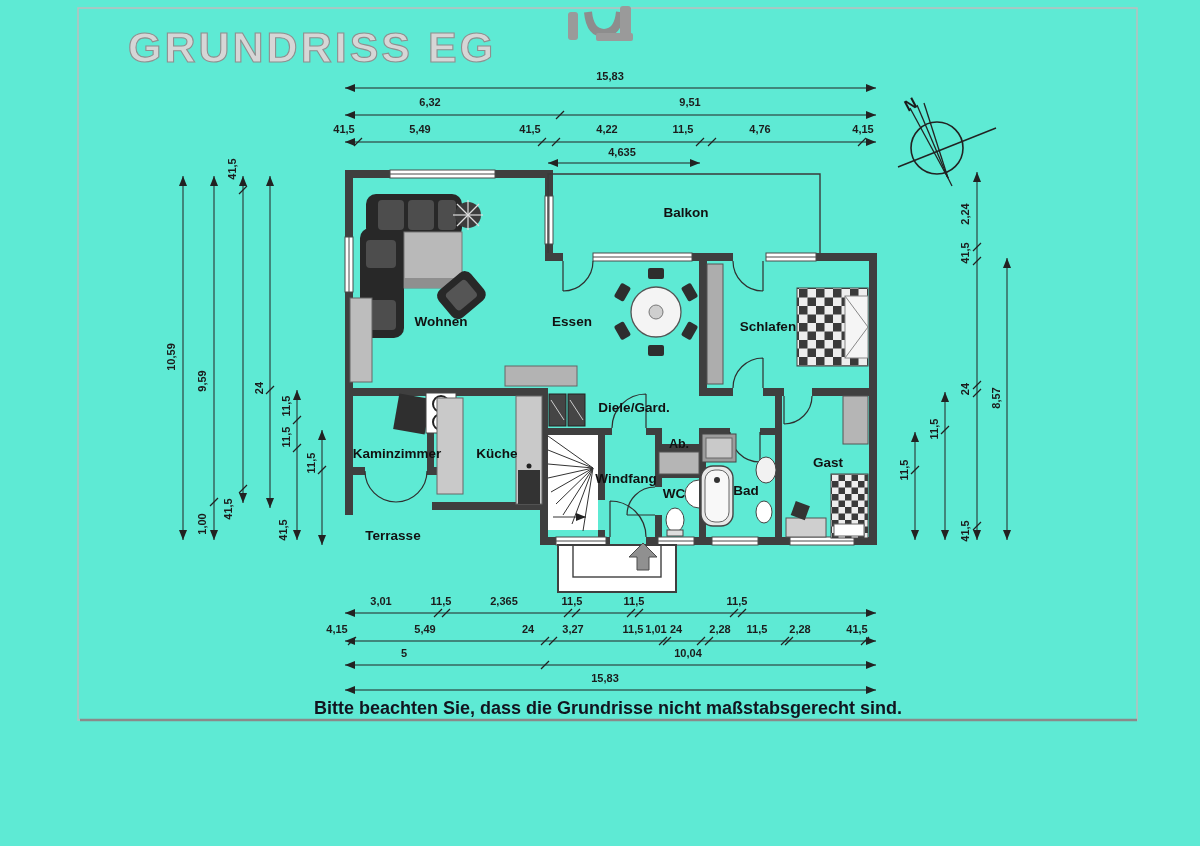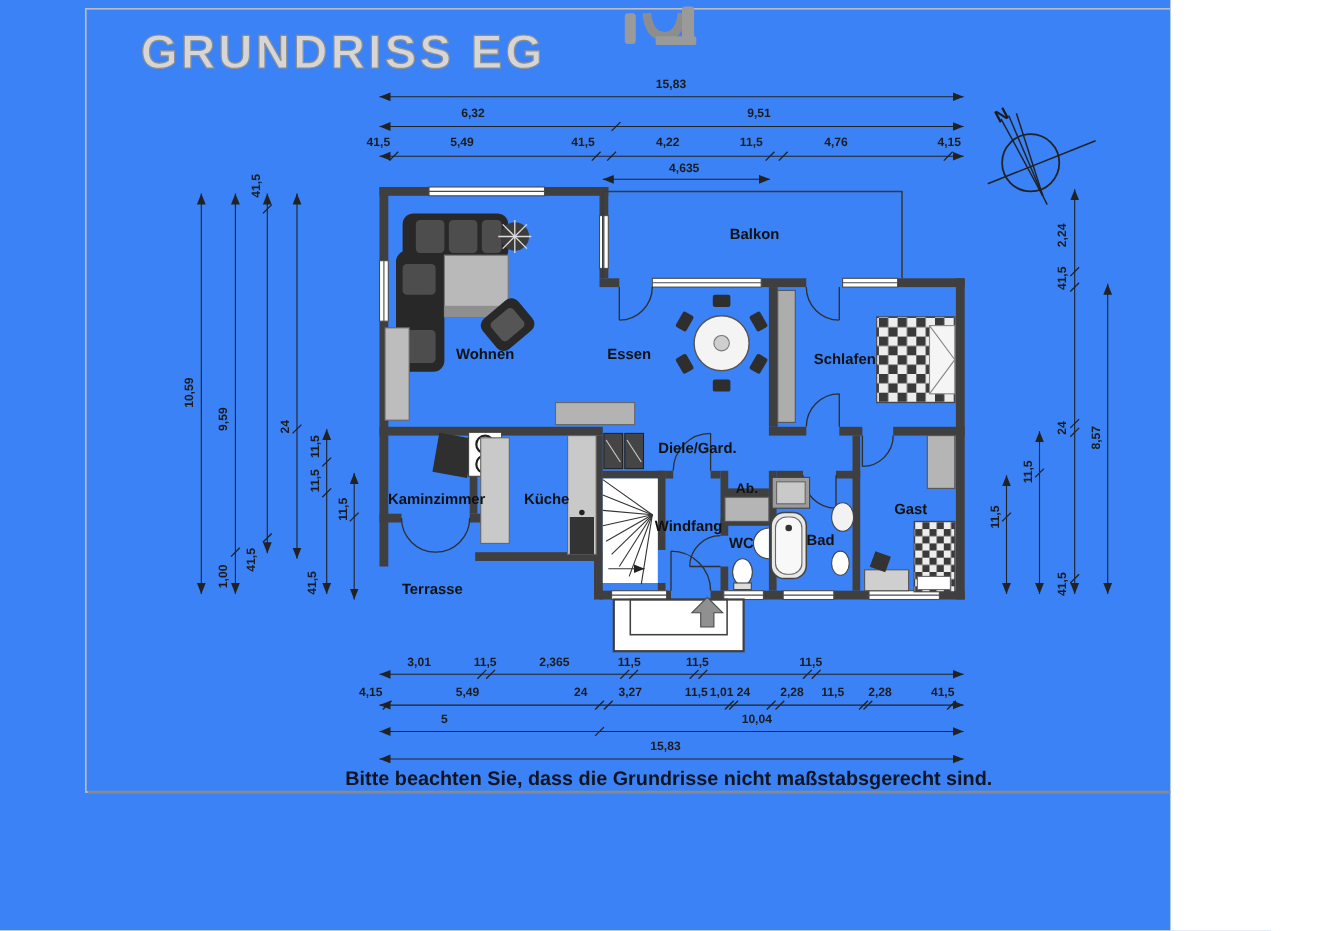--- a/index.html
+++ b/index.html
@@ -1,16 +1,16 @@
 <!DOCTYPE html>
 <html><head>
 <meta charset="utf-8">
 <style>
   html,body{margin:0;padding:0;background:#fff;}
-  .canvas{position:relative;width:1064px;height:846px;background:#3b82f6;overflow:hidden;
+  .canvas{position:relative;width:1200px;height:846px;background:#5eead4;overflow:hidden;
           font-family:"Liberation Sans", sans-serif;text-decoration:underline;}
   svg{position:absolute;left:0;top:0;}
   text{font-family:"Liberation Sans", sans-serif;fill:#1c1c1c;}
   .dim{font-size:11px;font-weight:700;}
   .room{font-size:13.5px;font-weight:700;fill:#111;}
   .room-sm{font-size:12.5px;font-weight:700;fill:#111;}
   .title-t{font-size:43px;font-weight:700;letter-spacing:3px;fill:#d6d6d6;stroke:#8f8f8f;stroke-width:1.1px;}
   .note-t{font-size:18px;font-weight:700;fill:#12141f;}
   .north-t{font-size:16px;font-weight:700;fill:#1a1a1a;}
   .wl{fill:#3f3f3f;}

